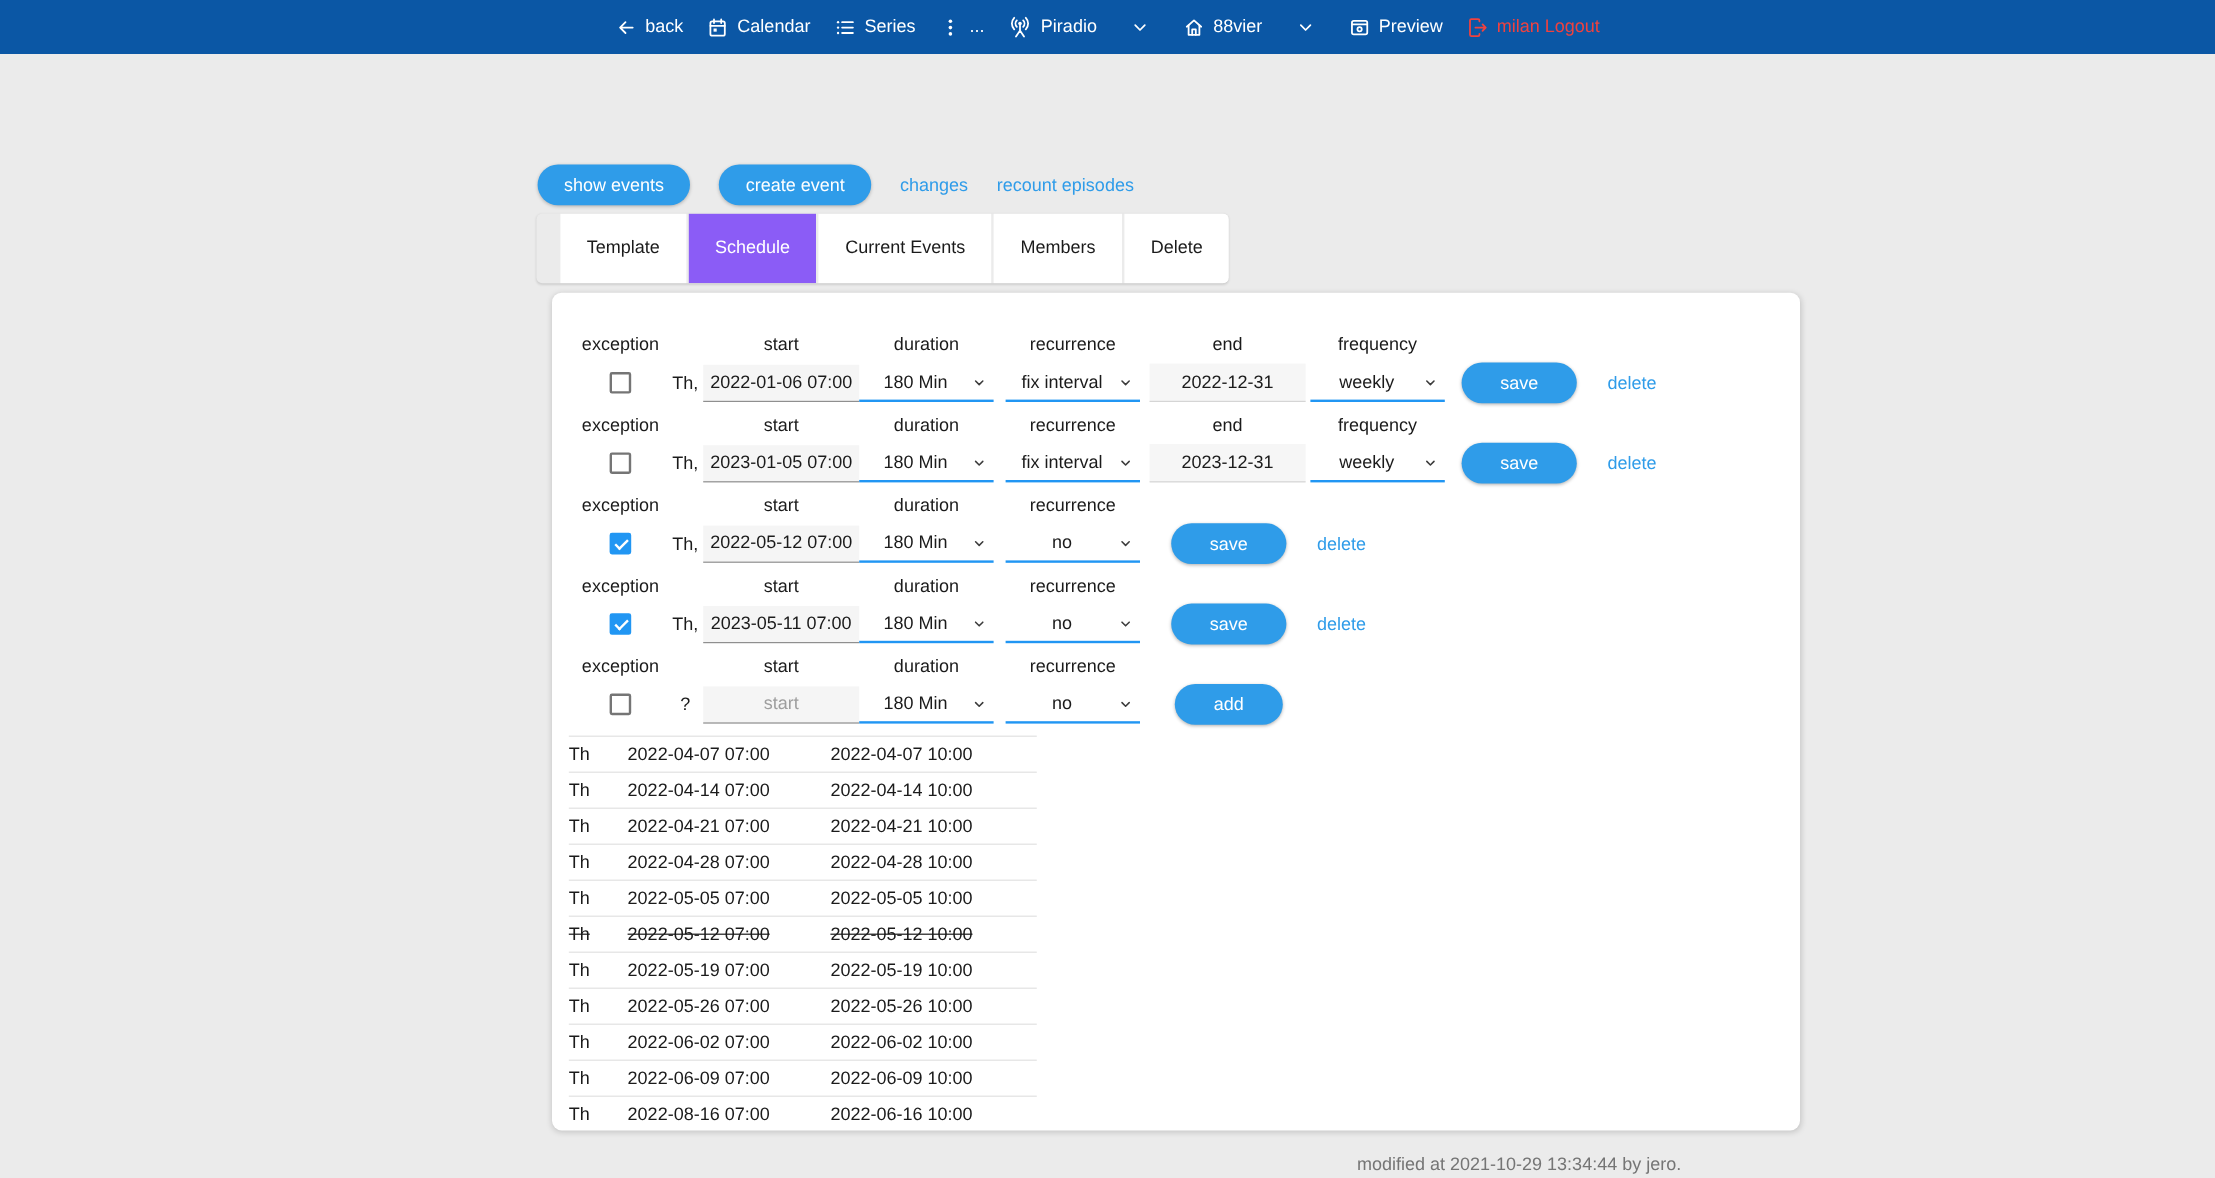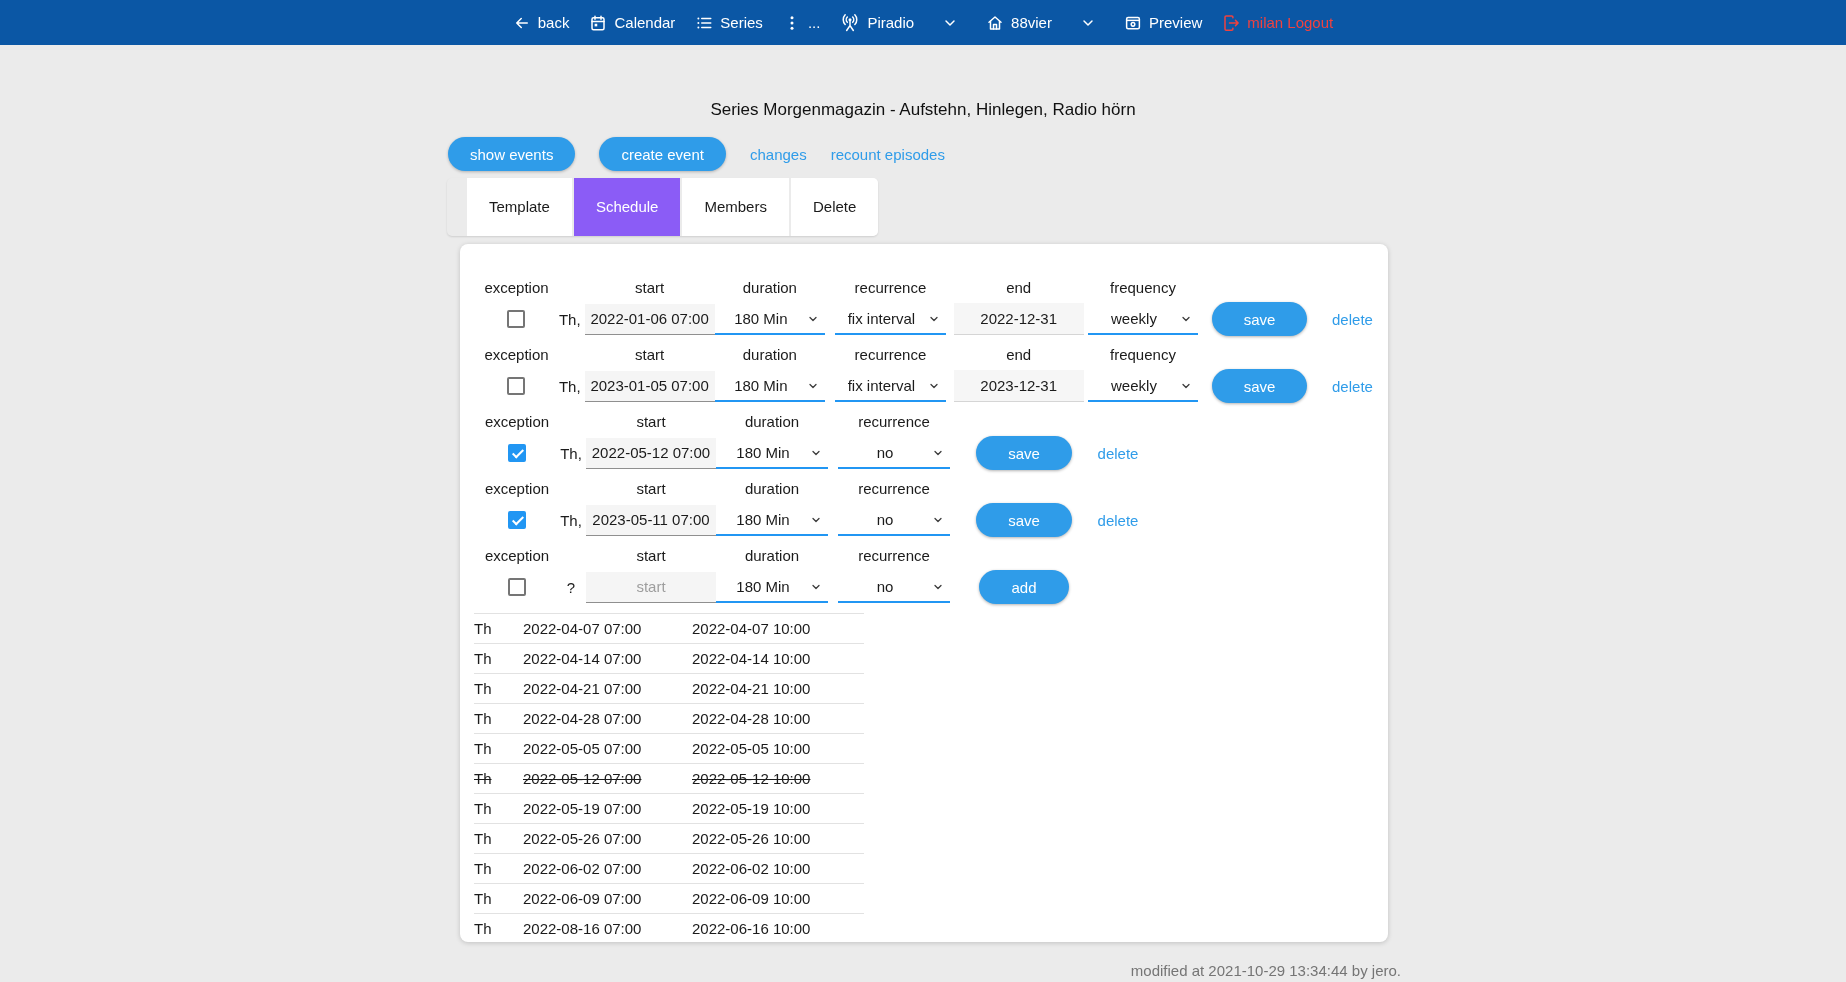--- a/index.html
+++ b/index.html
@@ -50,21 +50,21 @@
     padding-left:20px;
   }
   .tab {
     background:#fff; color:#1b1b1b; font-size:15px;
     line-height:58px; padding:0 22px; cursor:pointer; white-space:nowrap;
   }
   .tab.active { background:#8b5cf6; color:#fff; }
 
   
   .card {
-    position:absolute; top:244px; left:460px; width:928px; height:698px;
+    position:absolute; top:244px; left:460px; width:1040px; height:698px;
     background:#fff; border-radius:8px;
     box-shadow:0 1px 5px rgba(0,0,0,.18);
     overflow:hidden;
   }
   .form-area { padding-top:34px; }
 
   .frow { display:flex; align-items:flex-end; padding-left:18px; height:58px; margin-bottom:9px; }
   .fcol { display:flex; flex-direction:column; align-items:center; justify-content:flex-end; height:58px; }
   .flabel { font-size:15px; color:#1b1b1b; height:24px; line-height:20px; }
   .fctrl { height:34px; display:flex; align-items:center; justify-content:center; width:100%; }
@@ -241,32 +241,32 @@
     <span>
       <svg width="18" height="18" viewBox="0 0 24 24" fill="none" stroke="#f0423f" stroke-width="2" stroke-linecap="round" stroke-linejoin="round">
             <path d="M14.5 5V4a1.5 1.5 0 0 0-1.5-1.5H5.5A1.5 1.5 0 0 0 4 4v16a1.5 1.5 0 0 0 1.5 1.5H13a1.5 1.5 0 0 0 1.5-1.5v-1"></path>
             <path d="M10 12h11.5M18 8.5l3.5 3.5-3.5 3.5"></path>
           </svg>
     </span>
     <span>milan Logout</span>
   </div>
 </header>
 
-<h1 class="page-title">Series Morgenmagazin - Aufstehn, Hinlegen, Radio hörn</h1>
 
 <div class="actions">
   <button class="pill-btn">show events</button>
   <button class="pill-btn">create event</button>
   <a class="text-link">changes</a>
   <a class="text-link">recount episodes</a>
 </div>
 
 <div class="tabs">
   <div class="tab">Template</div>
   <div class="tab active">Schedule</div>
+  <div class="tab">Current Events</div>
   <div class="tab">Members</div>
   <div class="tab">Delete</div>
 </div>
 
 <section class="card">
   <div class="form-area">
 
     <div class="frow">
       <div class="fcol c-exc">
             <span class="flabel">exception</span>

